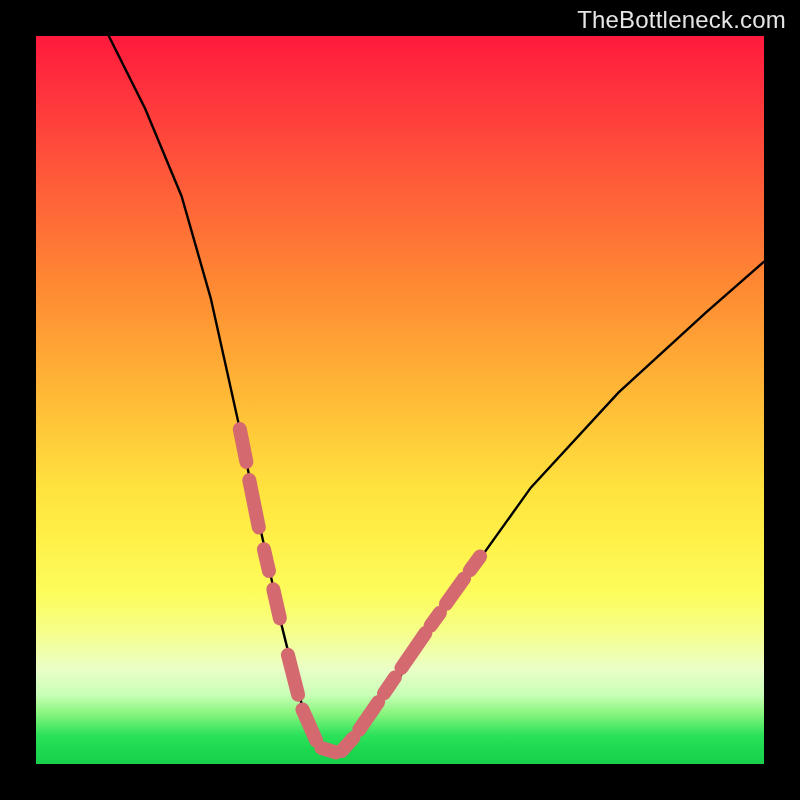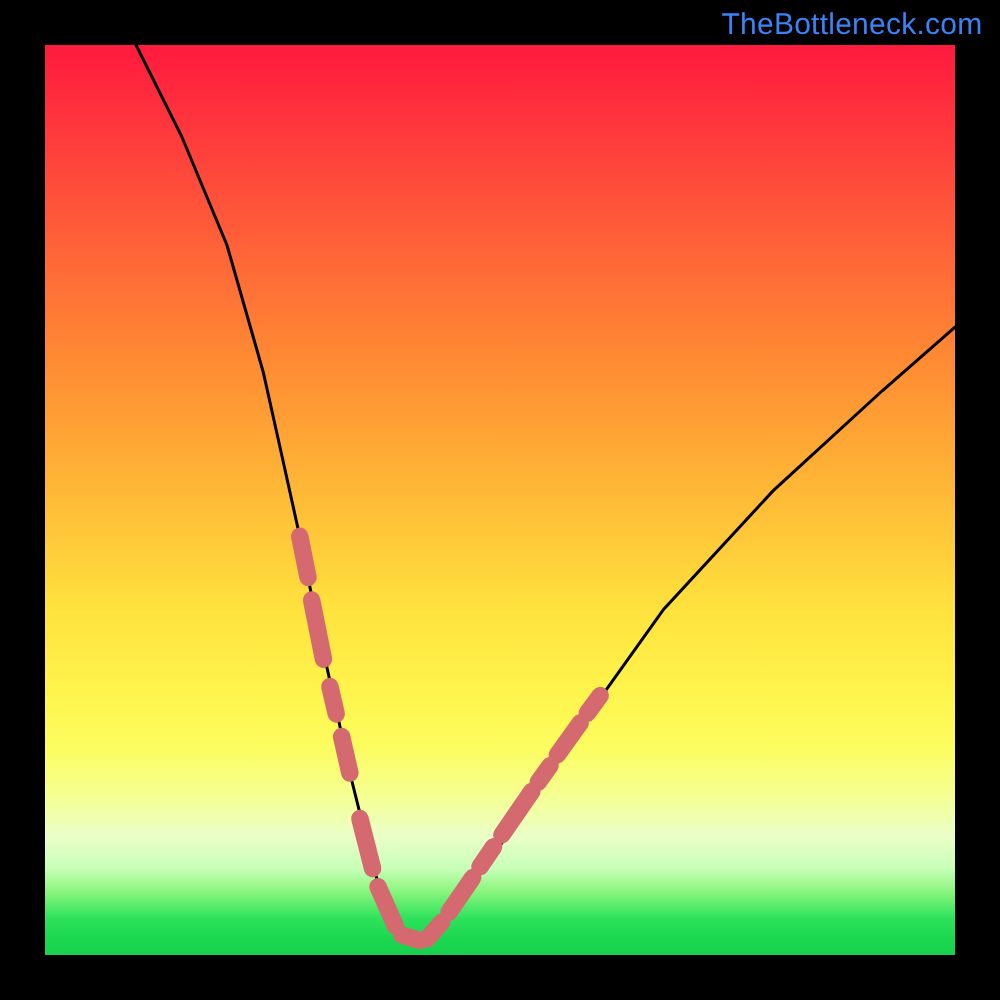--- a/index.html
+++ b/index.html
@@ -40,21 +40,21 @@
       #8af57e 93%,
       #2de25b 96%,
       #1cd850 98%,
       #18d04c 100%
     );
   }
   .watermark {
     position: absolute;
     top: 6px;
     right: 14px;
-    color: #3b82f6;
+    color: #e5e5e5;
     font-size: 24px;
     font-weight: 500;
     letter-spacing: 0.2px;
     user-select: none;
   }
   svg.curve {
     position: absolute;
     top: 0;
     left: 0;
     width: 728px;

